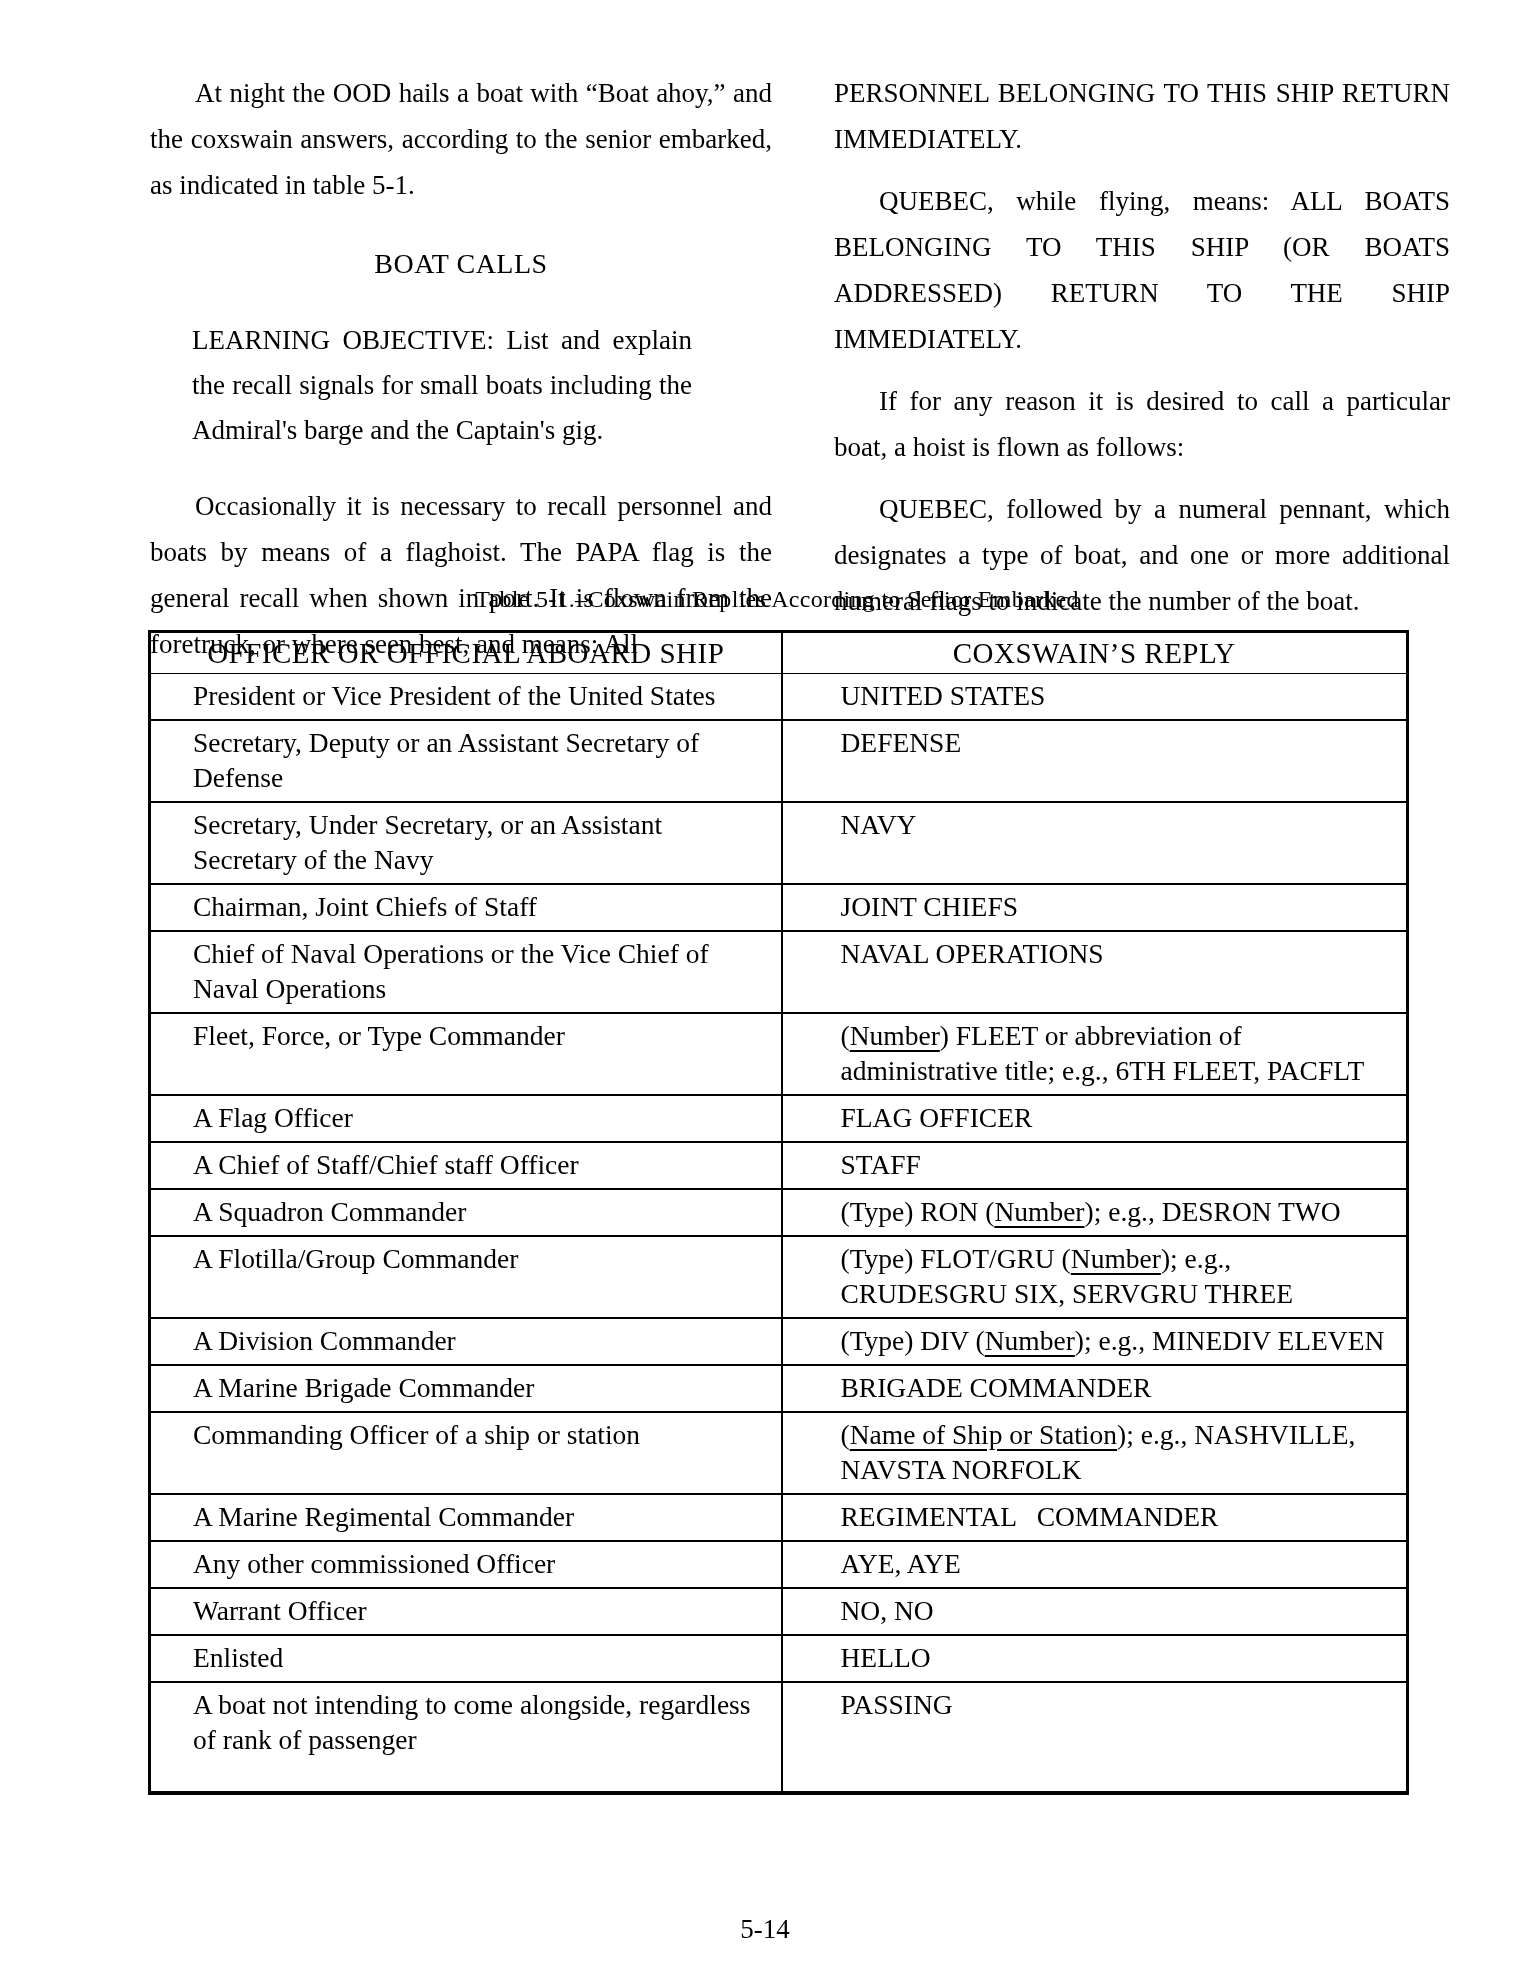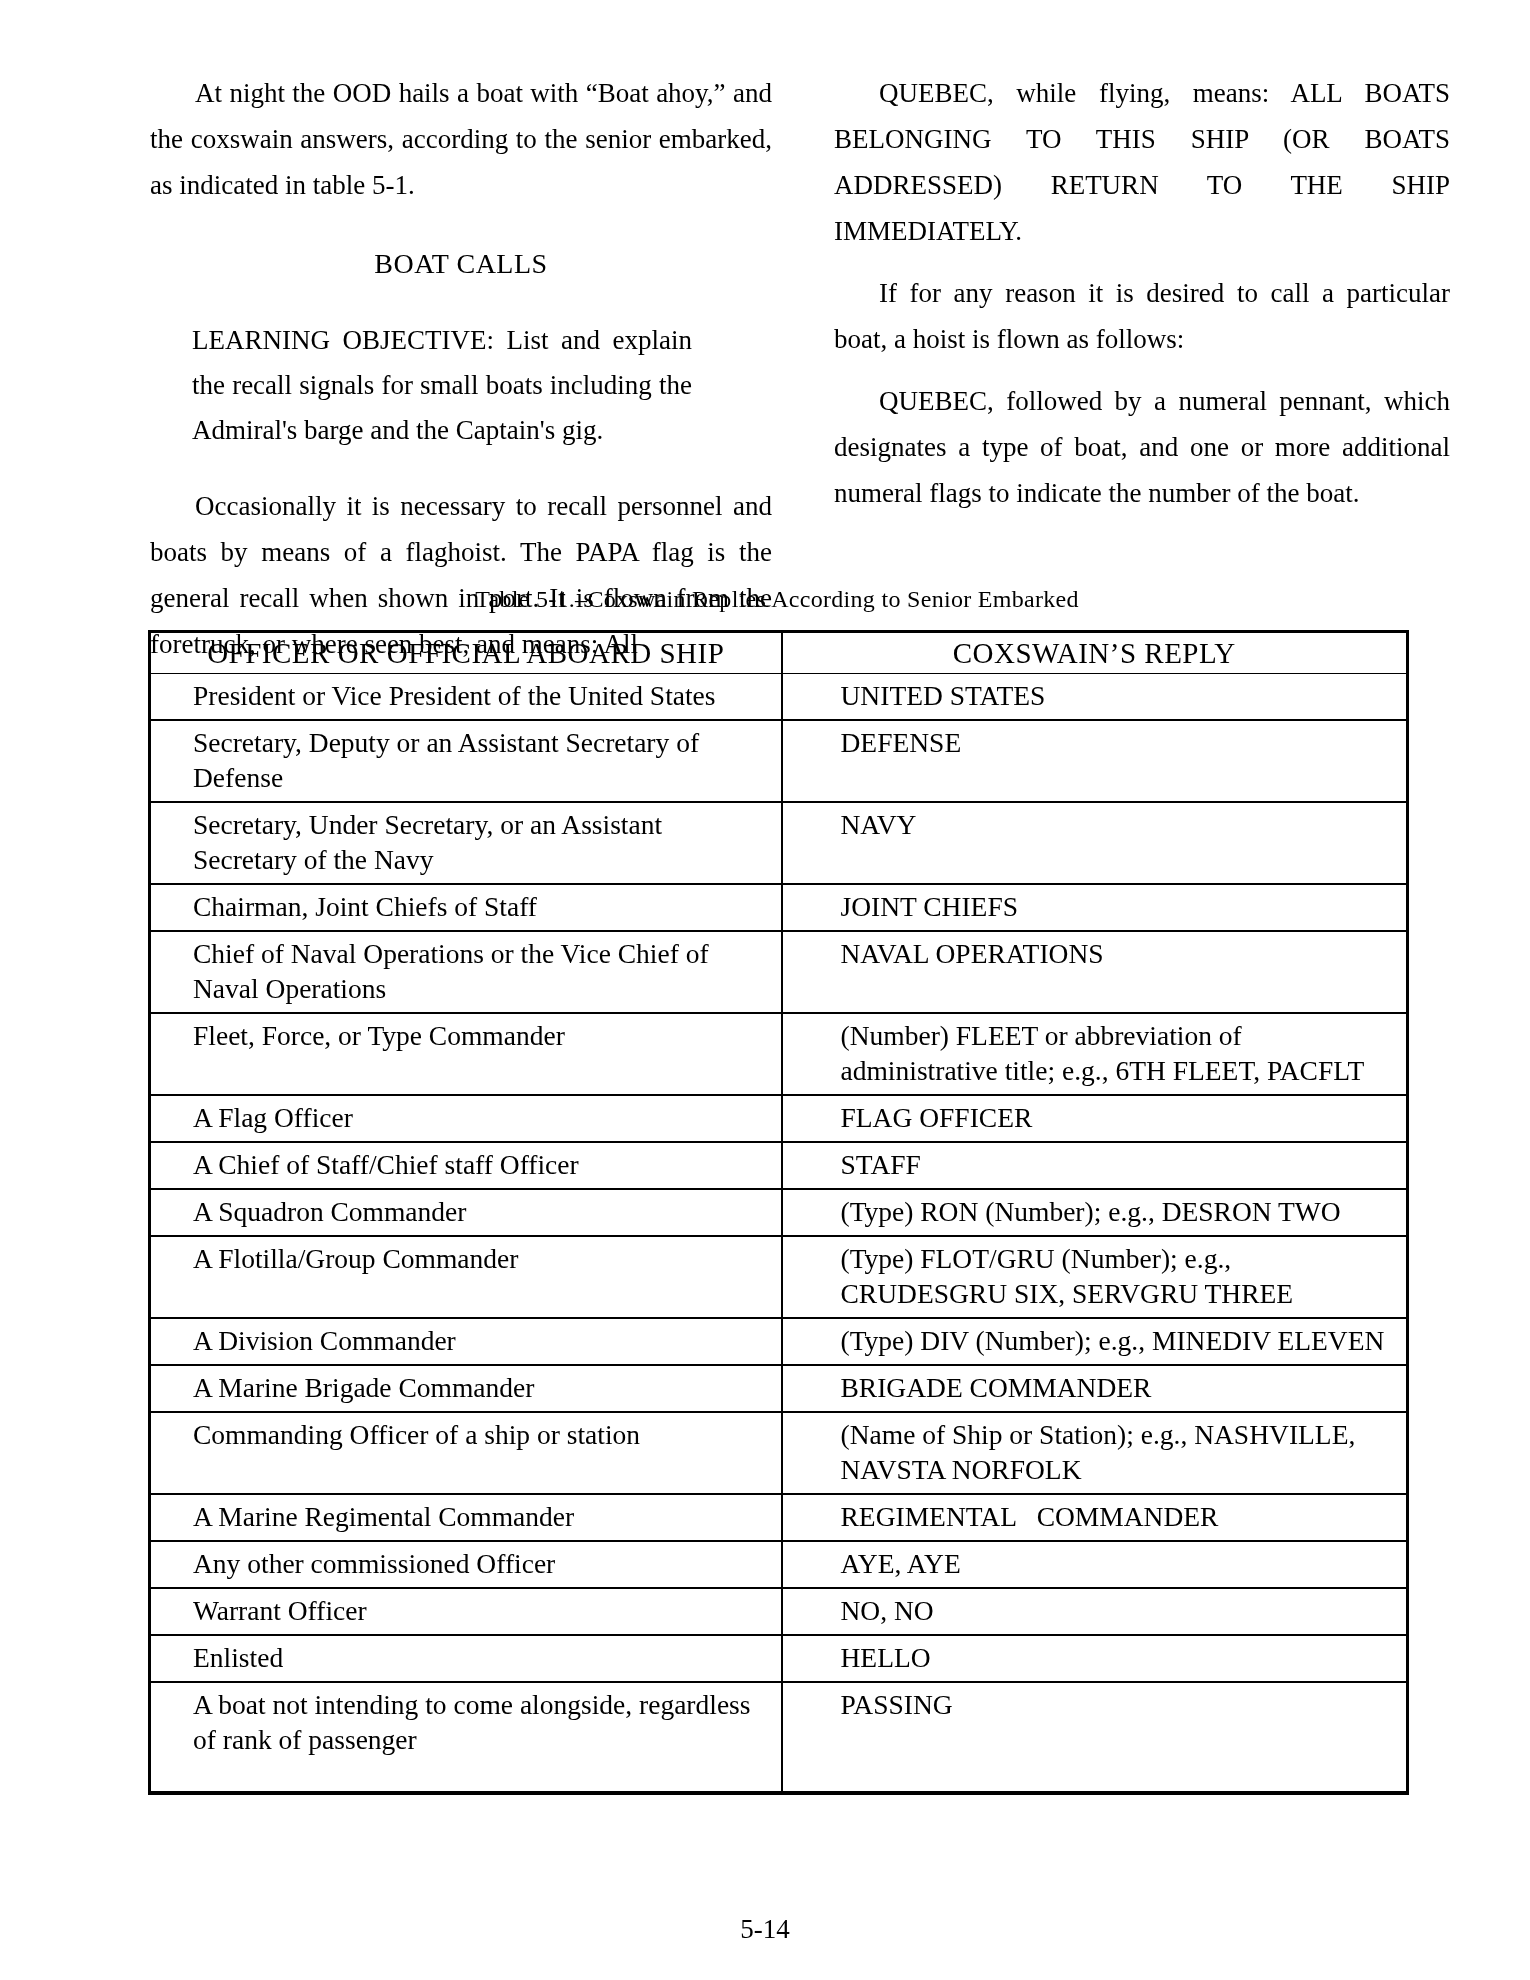--- a/index.html
+++ b/index.html
@@ -87,20 +87,21 @@
     vertical-align: top;
     border-bottom: 2px solid #000;
     padding: 4px 15px 6px 42px;
     text-align: left;
   }
   table.replies th + th,
   table.replies td + td { border-left: 2px solid #000; }
   table.replies td.reply-cell { padding-left: 58px; padding-right: 10px; }
   table.replies tr:last-child td { padding-bottom: 34px; }
   .u {
+    text-decoration: underline;
     text-decoration-thickness: 2px;
     text-underline-offset: 5px;
   }
   .page-number {
     position: absolute;
     top: 1914px;
     left: 0;
     width: 1530px;
     text-align: center;
     font-size: 27px;
@@ -112,20 +113,21 @@
 <div class="page">
 
   <div class="columns">
     <div class="col-left">
       <p class="body-para indent">At night the OOD hails a boat with “Boat ahoy,” and the coxswain answers, according to the senior embarked, as indicated in table 5-1.</p>
       <h3 class="section-heading">BOAT CALLS</h3>
       <p class="objective">LEARNING OBJECTIVE: List and explain the recall signals for small boats including the Admiral's barge and the Captain's gig.</p>
       <p class="body-para indent">Occasionally it is necessary to recall personnel and boats by means of a flaghoist. The PAPA flag is the general recall when shown in port. It is flown from the foretruck, or where seen best, and means: All</p>
     </div>
     <div class="col-right">
+      <p class="body-para">PERSONNEL BELONGING TO THIS SHIP RETURN IMMEDIATELY.</p>
       <p class="body-para indent">QUEBEC, while flying, means: ALL BOATS BELONGING TO THIS SHIP (OR BOATS ADDRESSED) RETURN TO THE SHIP IMMEDIATELY.</p>
       <p class="body-para indent">If for any reason it is desired to call a particular boat, a hoist is flown as follows:</p>
       <p class="body-para indent">QUEBEC, followed by a numeral pennant, which designates a type of boat, and one or more additional numeral flags to indicate the number of the boat.</p>
     </div>
   </div>
 
   <div class="table-caption">Table 5-1.–Coxswain Replies According to Senior Embarked</div>
 
   <table class="replies">
     <colgroup>

